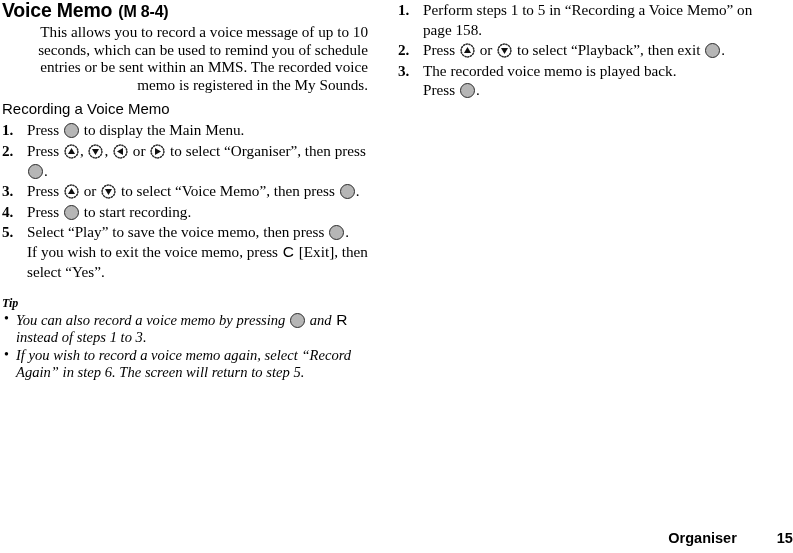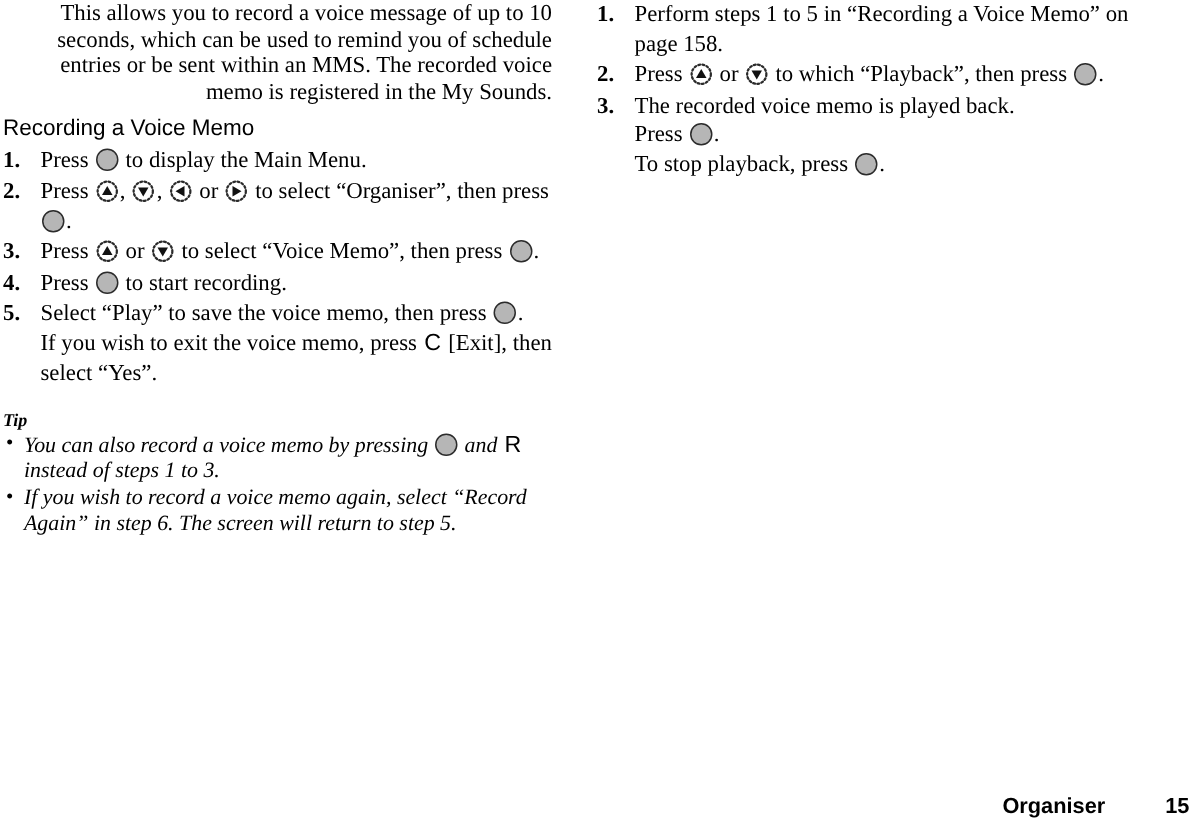--- a/index.html
+++ b/index.html
@@ -169,20 +169,23 @@
   .footer-chapter { margin-right: 40px; }
   .footer-page { }
 </style>
 </head>
 <body>
 
 <div class="page">
 
   <div class="col col-left">
 
+    <h1 class="doc-title">
+      <span>Voice Memo</span><span class="suffix">(M 8-4)</span>
+    </h1>
 
     <p class="body-text">This allows you to record a voice message of up to 10 seconds, which can be used to remind you of schedule entries or be sent within an MMS. The recorded voice memo is registered in the My Sounds.</p>
 
     <h2 class="sub-head">Recording a Voice Memo</h2>
 
     <ol class="steps">
         <li>
           <span class="num">1.</span>
           <span class="sub-line"><span>Press </span><span class="key key-center"></span><span> to display the Main Menu.</span></span>
         </li>
@@ -246,27 +249,26 @@
           <span class="sub-line"><span>Perform steps 1 to 5 in “Recording a Voice Memo” on page 158.</span></span>
         </li>
         <li>
           <span class="num">2.</span>
           <span class="sub-line"><span>Press </span><span class="key key-dir"><svg width="15" height="15" viewBox="0 0 15 15">
                 <circle cx="7.5" cy="7.5" r="6.4" fill="none" stroke="#2b2b2b" stroke-width="1.5" stroke-dasharray="1.2 1.6" stroke-linecap="round"></circle>
                 <polygon points="7.5,4 11,10 4,10" fill="#111111"></polygon>
               </svg></span><span> or </span><span class="key key-dir"><svg width="15" height="15" viewBox="0 0 15 15">
                 <circle cx="7.5" cy="7.5" r="6.4" fill="none" stroke="#2b2b2b" stroke-width="1.5" stroke-dasharray="1.2 1.6" stroke-linecap="round"></circle>
                 <polygon points="7.5,11 4,5 11,5" fill="#111111"></polygon>
-              </svg></span><span> to which “Playback”, then press </span><span class="key key-center"></span><span>.</span></span>
+              </svg></span><span> to select “Playback”, then exit </span><span class="key key-center"></span><span>.</span></span>
         </li>
         <li>
           <span class="num">3.</span>
           <span class="sub-line"><span>The recorded voice memo is played back.</span></span>
           <span class="sub-line"><span>Press </span><span class="key key-center"></span><span>.</span></span>
-          <span class="sub-line"><span>To stop playback, press </span><span class="key key-center"></span><span>.</span></span>
         </li>
       </ol>
   </div>
 
   <div class="footer">
     <div class="footer-inner">
       <span class="footer-chapter">Organiser</span><span class="footer-page">158</span>
     </div>
   </div>
 

